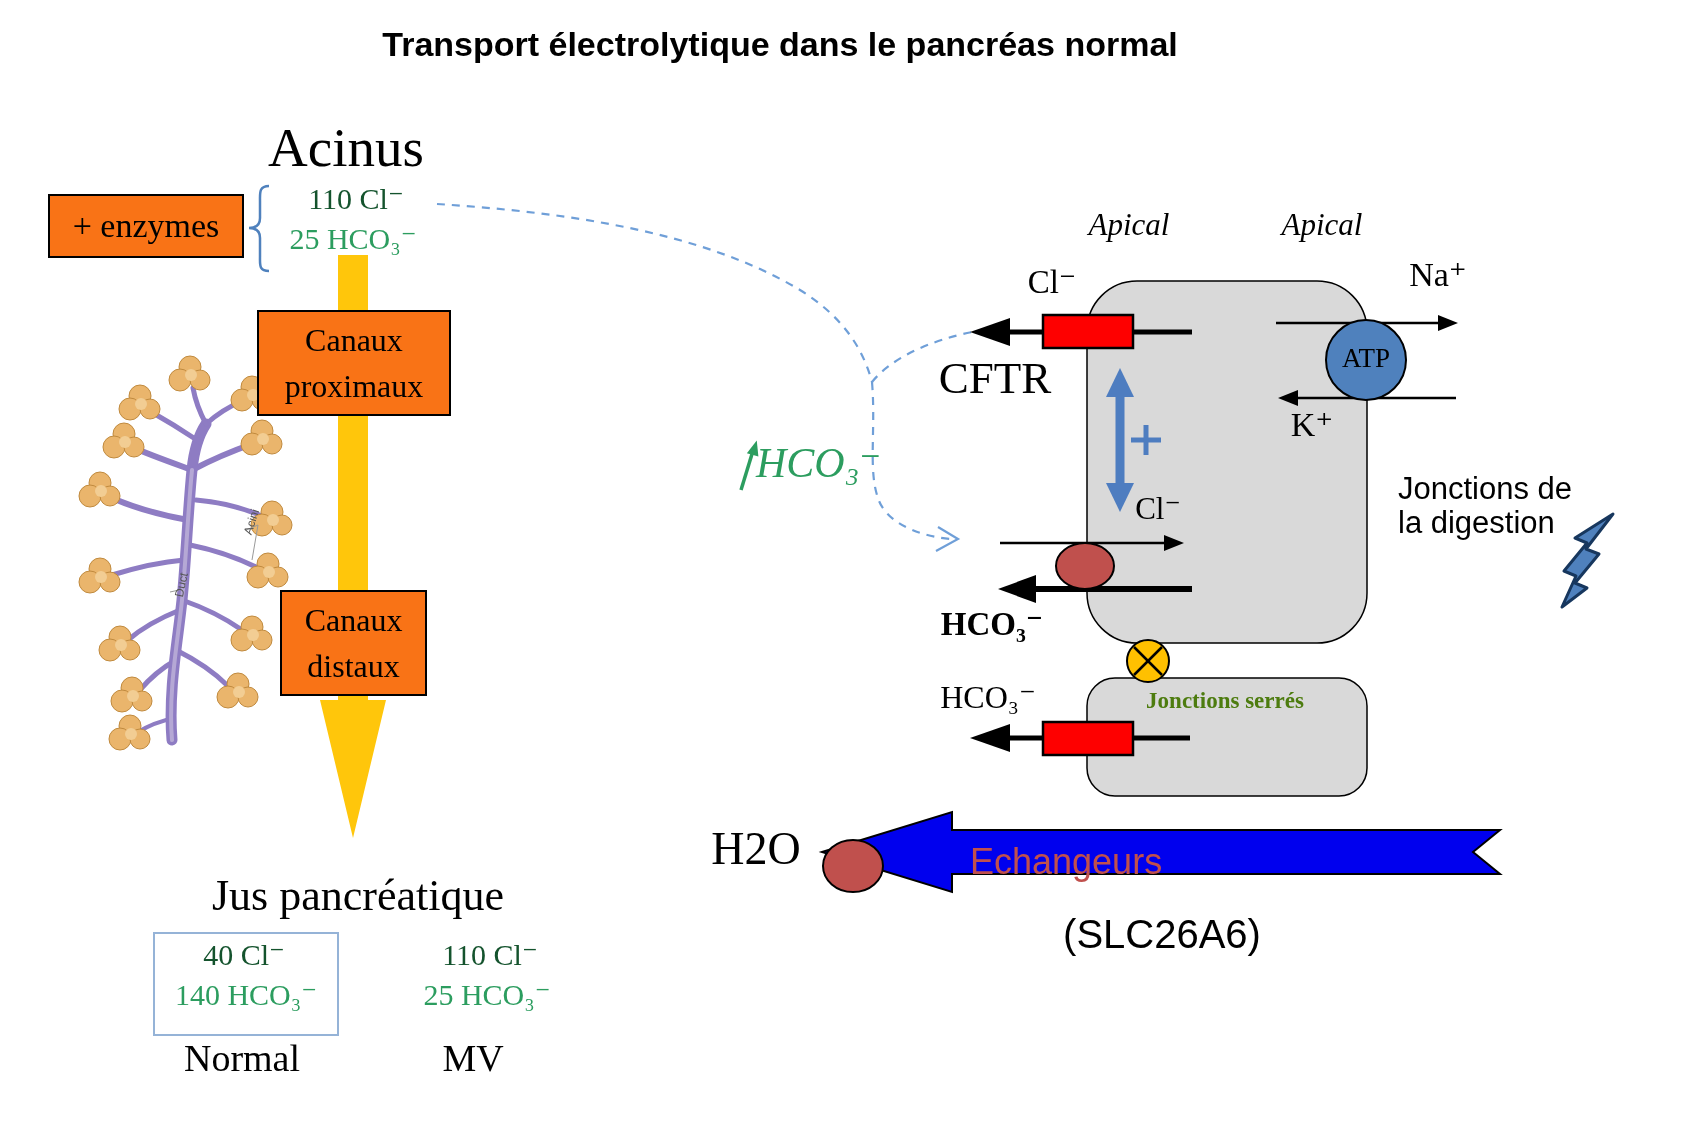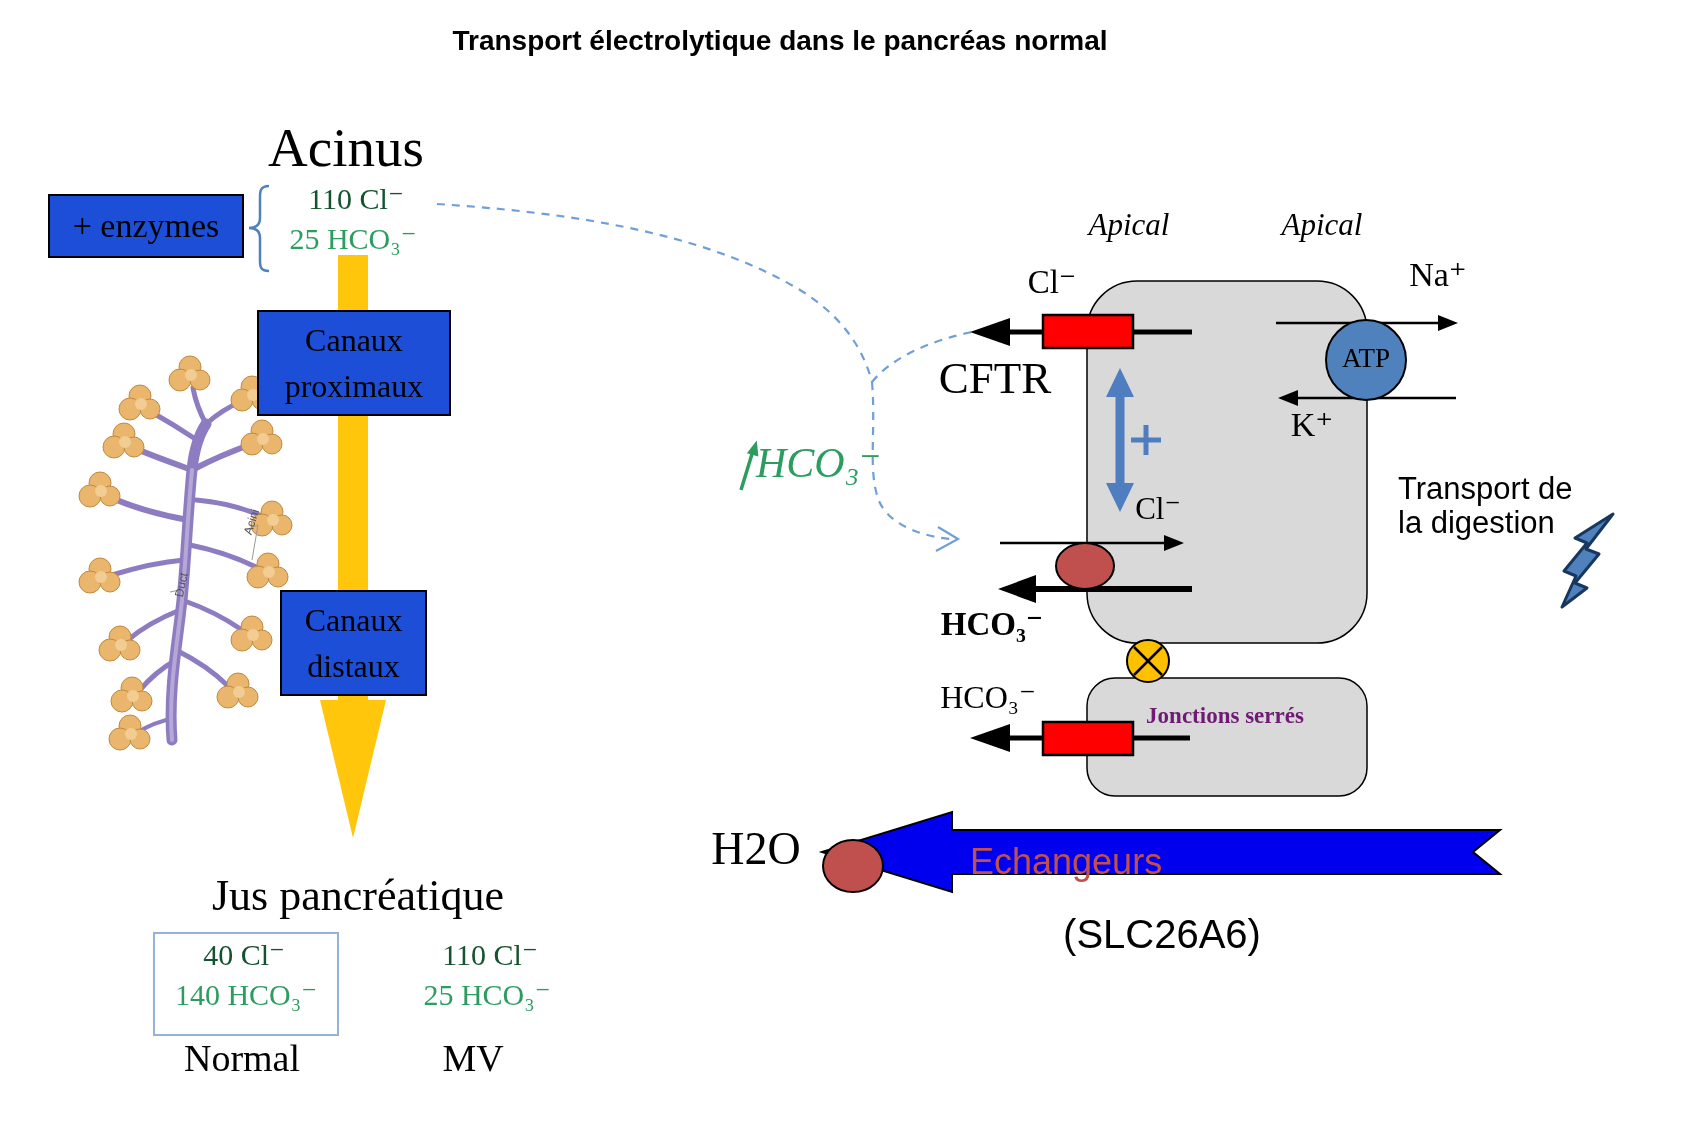--- a/index.html
+++ b/index.html
@@ -3,28 +3,28 @@
 <meta charset="utf-8">
 <style>
   html,body{margin:0;padding:0;background:#ffffff;}
   .canvas{position:relative;width:1688px;height:1125px;background:#ffffff;overflow:hidden;
           font-family:"Liberation Serif","DejaVu Serif",serif;}
   svg.shapes{position:absolute;left:0;top:0;width:1688px;height:1125px;}
   .label{position:absolute;white-space:nowrap;color:#000;line-height:1.1;}
   .ctr{transform:translateX(-50%);}
   .serif{font-family:"Liberation Serif","DejaVu Serif",serif;}
   .sans{font-family:"Liberation Sans","DejaVu Sans",sans-serif;}
-  .title{font-size:28px;font-weight:bold;}
+  .title{font-size:34px;font-weight:bold;}
   .red{color:#14532d;}
   .green{color:#2c9d5f;}
-  .orange{color:#701a75;margin-top:15px;}
+  .orange{color:#4d7c0f;}
   .brick{color:#c0504d;}
   .italic{font-style:italic;}
   .bold{font-weight:bold;}
-  .boxed{position:absolute;border:2.5px solid #000;background:#1d4ed8;display:flex;
+  .boxed{position:absolute;border:2.5px solid #000;background:#f97316;display:flex;
          align-items:center;justify-content:center;text-align:center;}
   .bluebox{position:absolute;border:2px solid #95b3d7;background:#fff;}
   .rot{transform:translate(-50%,-50%) rotate(-72deg);}
 </style>
 </head>
 <body>
 
 <div class="canvas">
 
   <svg class="shapes" viewBox="0 0 1688 1125">
@@ -191,19 +191,19 @@
   <div class="label serif ctr" style="left:1312px;top:406px;font-size:34px;">K⁺</div>
   <div class="label serif ctr" style="left:1158px;top:492px;font-size:31px;">Cl⁻</div>
   <div class="label serif bold ctr" style="left:992px;top:606px;font-size:33px;">HCO₃⁻</div>
   <div class="label serif ctr" style="left:988px;top:680px;font-size:32px;">HCO₃⁻</div>
   <div class="label serif bold orange ctr" style="left:1225px;top:688px;font-size:23px;">Jonctions serrés</div>
 
   <div class="label serif green italic" style="left:756px;top:440px;font-size:42px;">HCO₃⁻</div>
 
   <div class="label serif ctr" style="left:756px;top:824px;font-size:46px;">H2O</div>
 
-  <div class="label sans" style="left:1398px;top:472px;font-size:31px;">Transport de</div>
+  <div class="label sans" style="left:1398px;top:472px;font-size:31px;">Jonctions de</div>
   <div class="label sans" style="left:1398px;top:506px;font-size:31px;">la digestion</div>
 
   <div class="label sans brick" style="left:970px;top:842px;font-size:36px;">Echangeurs</div>
   <div class="label sans ctr" style="left:1162px;top:912px;font-size:40px;">(SLC26A6)</div>
 
 </div>
 
 </body></html>

